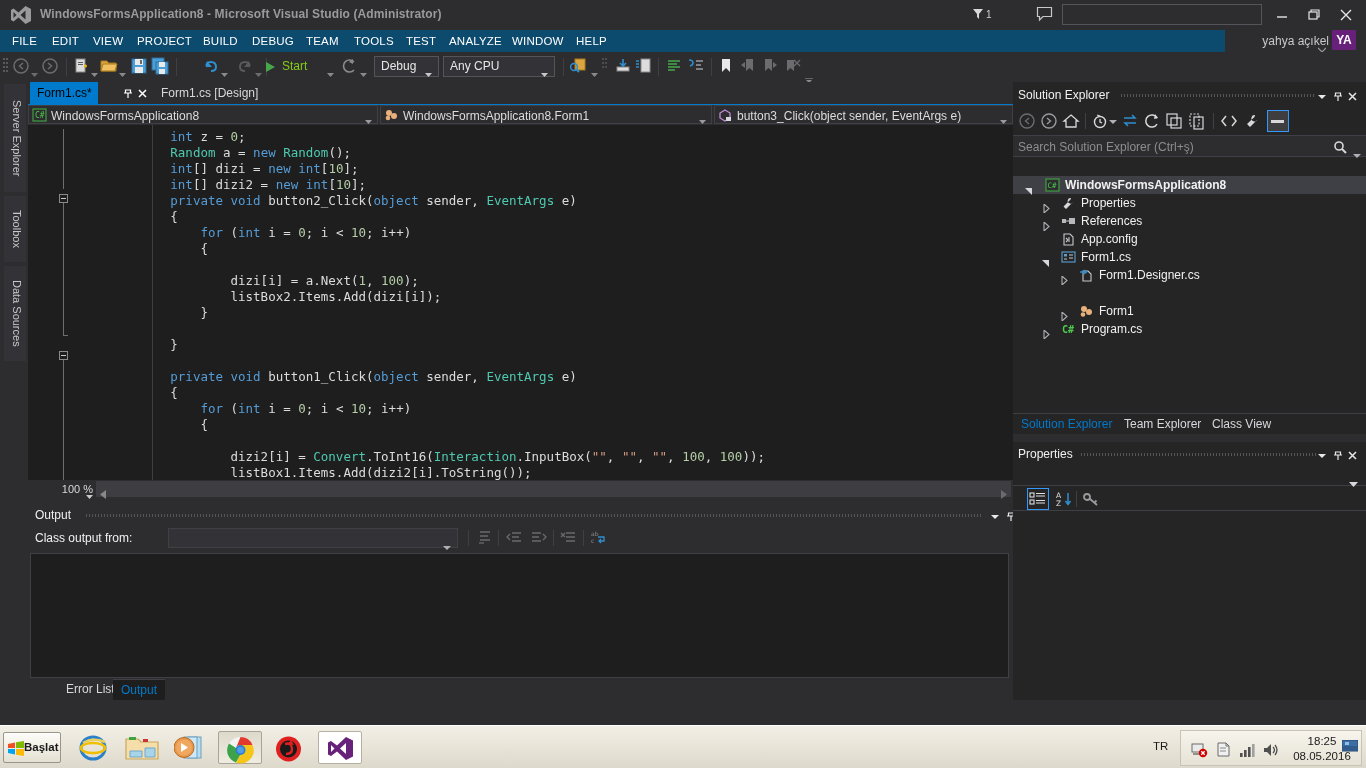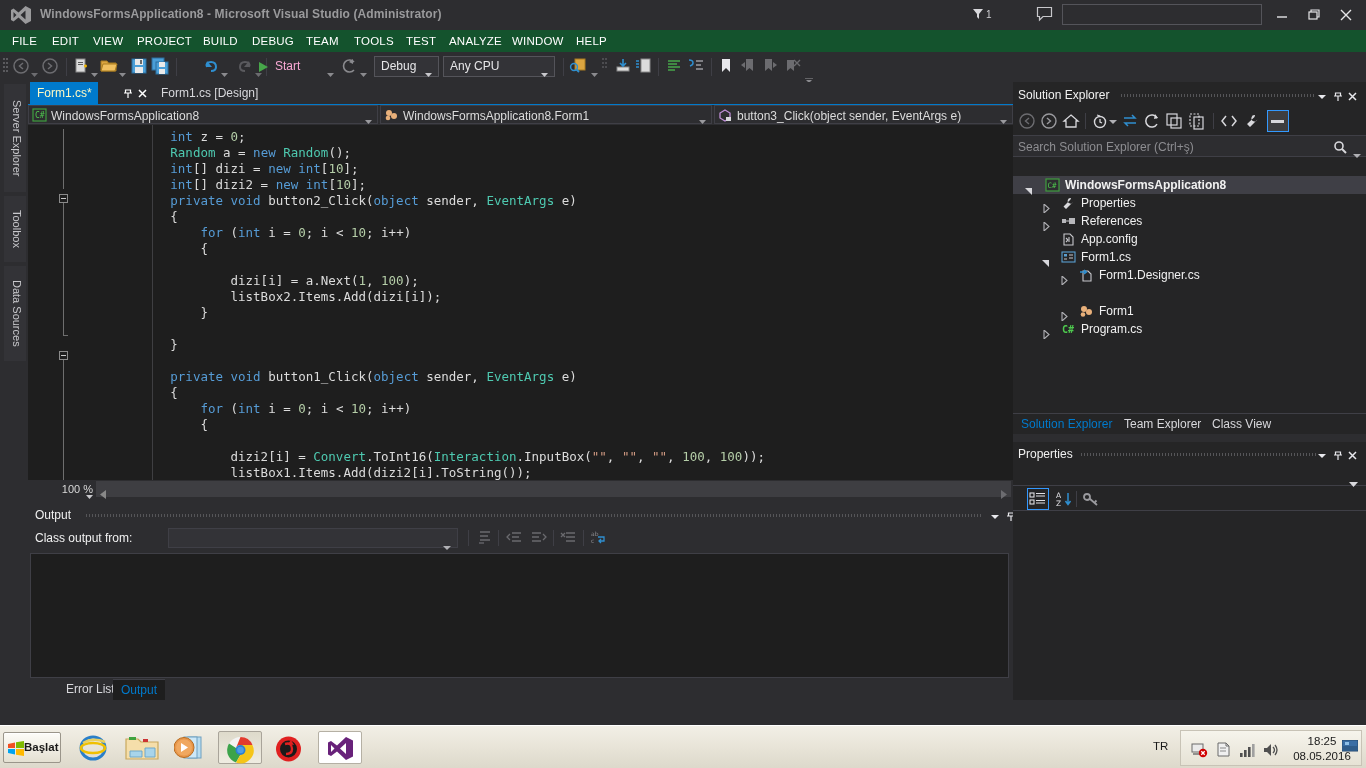--- a/index.html
+++ b/index.html
@@ -44,43 +44,43 @@
   }
   .user-caret { position: absolute; left: 1318px; top: 39px; }
   .avatar {
     position: absolute; left: 1332px; top: 30px; width: 24px; height: 20px;
     background: #68217a; color: #fff; font-size: 12px; text-align: center; line-height: 20px;
     font-weight: bold;
   }
 
   
   .menubar {
-    position: absolute; left: 0; top: 30px; width: 1366px; height: 22px;
-    background: #14532d;
+    position: absolute; left: 0; top: 30px; width: 1225px; height: 22px;
+    background: #0c4a6e;
   }
   .menu-item {
     position: absolute; top: 0; height: 22px; line-height: 22px;
     font-size: 11.5px; color: #ffffff; padding: 0 8px; cursor: default;
     letter-spacing: 0.2px;
   }
 
   
   .toolbar {
     position: absolute; left: 0; top: 52px; width: 1366px; height: 29px;
     background: #2d2d30;
   }
   .tb-grip { position: absolute; left: 3px; top: 6px; width: 6px; height: 18px; }
   .tb-sep {
     position: absolute; top: 6px; width: 1px; height: 18px; background: #3f3f46;
   }
   .tb-icon { position: absolute; top: 5px; width: 18px; height: 18px; }
   .tb-caret { position: absolute; top: 12px; width: 7px; height: 5px; }
   .tb-start {
-    position: absolute; left: 257px; top: 5px; height: 19px;
-    font-size: 12px; color: #f9a8d4; line-height: 19px; padding-left: 18px;
+    position: absolute; left: 264px; top: 5px; height: 19px;
+    font-size: 12px; color: #84cc16; line-height: 19px; padding-left: 18px;
   }
   .tb-combo {
     position: absolute; top: 4px; height: 21px;
     background: #333337; border: 1px solid #54545a;
     font-size: 12px; color: #e6e6e8; line-height: 19px; padding-left: 6px;
   }
   .tb-combo-caret { position: absolute; right: 6px; top: 8px; }
 
   
   .vdock {
@@ -97,21 +97,21 @@
     cursor: default;
   }
 
   
   .editor-tabs {
     position: absolute; left: 28px; top: 82px; width: 985px; height: 22px;
     background: #2d2d30;
   }
   .etab-active {
     position: absolute; left: 2px; top: 0; height: 36px;
-    background: #007acc; color: #fef9c3; font-size: 12px; line-height: 22px;
+    background: #007acc; color: #000000; font-size: 12px; line-height: 22px;
     padding: 0 6px 0 7px;
   }
   .etab-pin { position: absolute; left: 93px; top: 4px; width: 14px; height: 14px; }
   .etab-close { position: absolute; left: 108px; top: 4px; width: 13px; height: 14px; }
   .etab-inactive {
     position: absolute; left: 126px; top: 0; height: 22px;
     color: #d8d8dc; font-size: 12px; line-height: 22px; padding: 0 7px;
     cursor: default;
   }
   .etab-listbtn {

